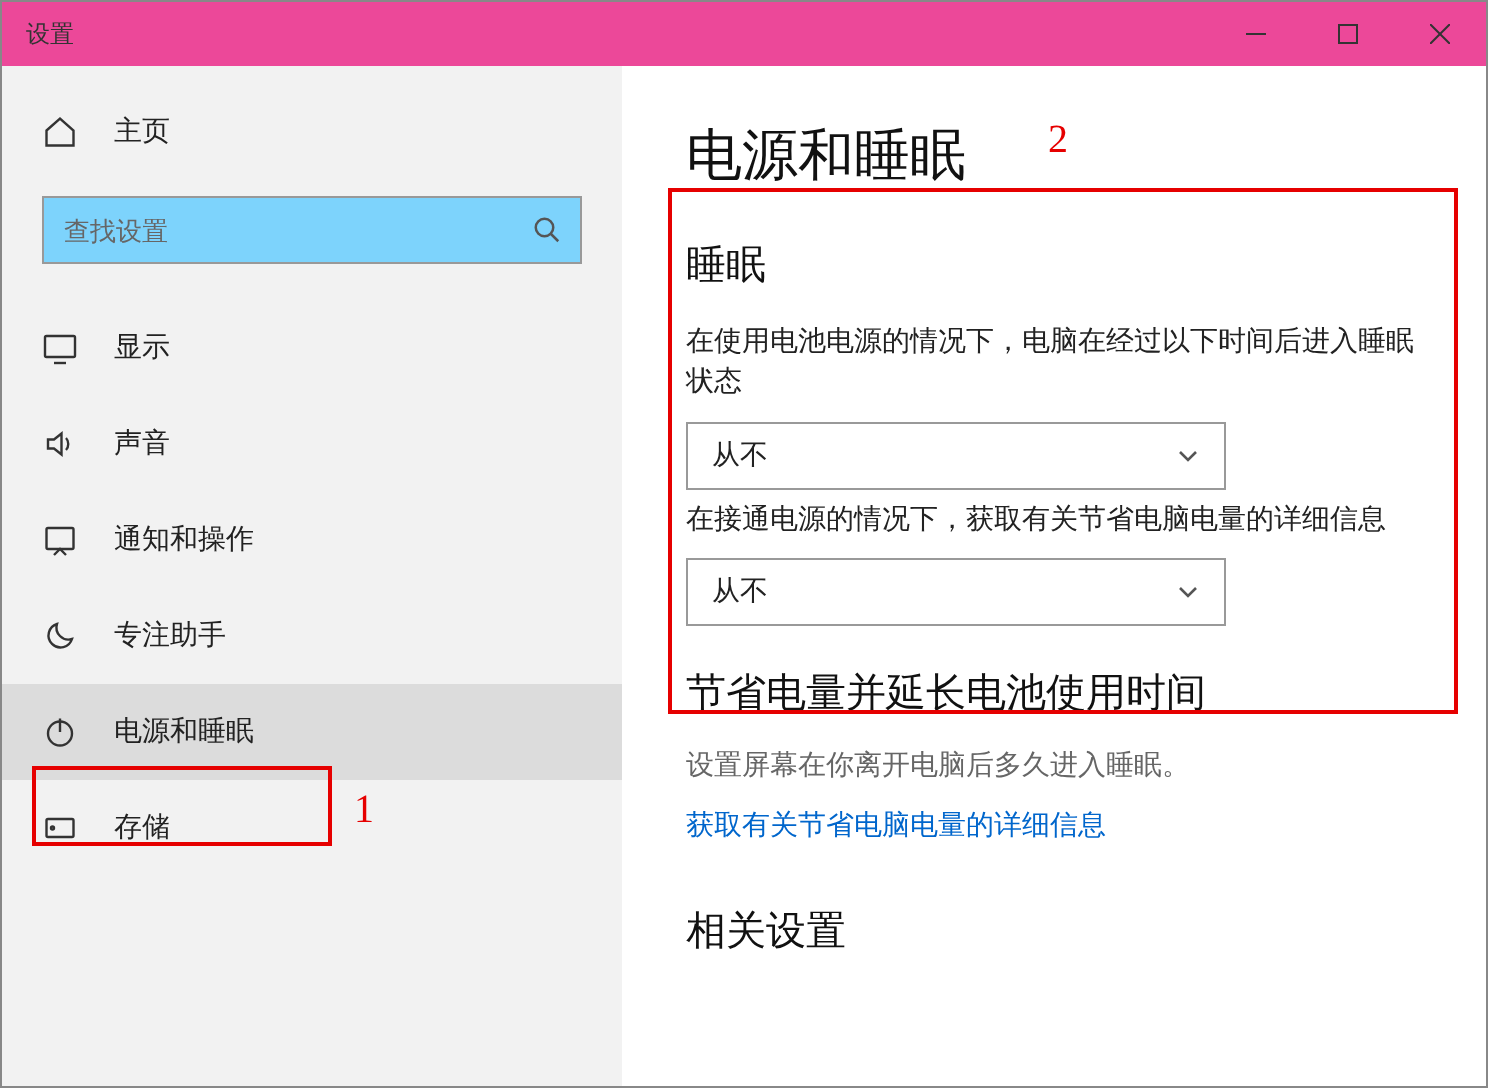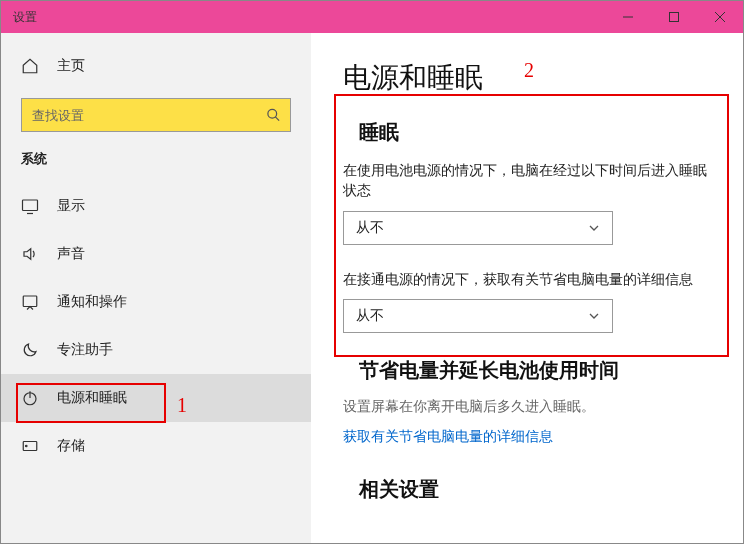--- a/index.html
+++ b/index.html
@@ -8,34 +8,34 @@
 .titlebar .title { flex: 1; }
 .winbtns { display: flex; height: 32px; }
 .winbtn { width: 46px; height: 32px; display: flex; align-items: center; justify-content: center; color: #333; cursor: pointer; }
 .winbtn svg { width: 10px; height: 10px; }
 .content { display: flex; height: calc(100% - 32px); }
 .sidebar { width: 310px; background: #f2f2f2; padding: 13px 0 0 0; overflow-y: auto; }
 .home-row { display: flex; align-items: center; height: 40px; padding-left: 20px; cursor: pointer; }
 .home-row .icon { width: 18px; height: 18px; margin-right: 18px; }
 .home-row .lbl { font-size: 14px; color: #222; }
 .search-wrap { margin: 12px 20px 18px 20px; position: relative; }
-.search-input { width: 100%; height: 34px; border: 1px solid #999; background: #fde047; font-size: 13px; padding: 0 34px 0 10px; color: #555; outline: none; }
+.search-input { width: 100%; height: 34px; border: 1px solid #999; background: #7dd3fc; font-size: 13px; padding: 0 34px 0 10px; color: #555; outline: none; }
 .search-input::placeholder { color: #666; }
 .search-ic { position: absolute; right: 10px; top: 50%; transform: translateY(-50%); width: 15px; height: 15px; }
 .group-title { font-size: 13px; font-weight: 600; color: #222; padding: 0 20px; margin: 6px 0 14px 0; }
 .nav-item { display: flex; align-items: center; height: 48px; padding-left: 20px; cursor: pointer; font-size: 14px; color: #222; }
 .nav-item .icon { width: 18px; height: 18px; margin-right: 18px; flex-shrink: 0; }
 .nav-item.sel { background: #dcdcdc; }
 .highlight-1 { position: absolute; border: 2px solid #e60000; pointer-events: none; }
 .anno { position: absolute; color: #e60000; font-size: 20px; font-family: "SimSun", serif; pointer-events: none; }
 .main { flex: 1; padding: 20px 24px 0 32px; overflow-y: auto; position: relative; }
 .page-title { font-size: 28px; font-weight: 400; color: #111; margin: 6px 0 22px 0; }
-.section-title { font-size: 20px; font-weight: 700; color: #111; margin: 8px 0 14px 16px; }
+.section-title { font-size: 20px; font-weight: 400; color: #111; margin: 8px 0 14px 0; }
 .field-label { font-size: 14px; color: #222; line-height: 1.45; margin: 4px 0 10px 0; }
-.select-box { width: 270px; height: 34px; border: 1px solid #999; background: #fff; display: flex; align-items: center; justify-content: space-between; padding: 0 12px; font-size: 14px; color: #222; cursor: pointer; margin-bottom: 24px; }
+.select-box { width: 270px; height: 34px; border: 1px solid #999; background: #fff; display: flex; align-items: center; justify-content: space-between; padding: 0 12px; font-size: 14px; color: #222; cursor: pointer; }
 .select-box svg { width: 12px; height: 12px; }
 .save-section { margin-top: 20px; }
 .save-desc { font-size: 14px; color: #666; margin: 6px 0 6px 0; }
 .link { font-size: 14px; color: #0066cc; cursor: pointer; margin: 6px 0 22px 0; display: inline-block; }
 </style>
 </head>
 <body>
 
 <div class="titlebar">
   <span class="title">设置</span>
@@ -67,21 +67,20 @@
         </svg>
       <span class="lbl">主页</span>
     </div>
     <div class="search-wrap">
       <input class="search-input" type="text" placeholder="查找设置" style="">
       <svg class="search-ic" viewBox="0 0 24 24" fill="none" stroke="#555" stroke-width="2">
           <circle cx="10" cy="10" r="7"></circle>
           <line x1="21" y1="21" x2="15" y2="15"></line>
         </svg>
     </div>
-    <div class="group-title">系统</div>
 
     <div class="nav-item">
       <svg class="icon" viewBox="0 0 24 24" fill="none" stroke="#333" stroke-width="1.6">
           <rect x="2" y="4" width="20" height="14" rx="1"></rect>
           <line x1="8" y1="22" x2="16" y2="22"></line>
         </svg>
       <span>显示</span>
     </div>
     <div class="nav-item">
       <svg class="icon" viewBox="0 0 24 24" fill="none" stroke="#333" stroke-width="1.6">

